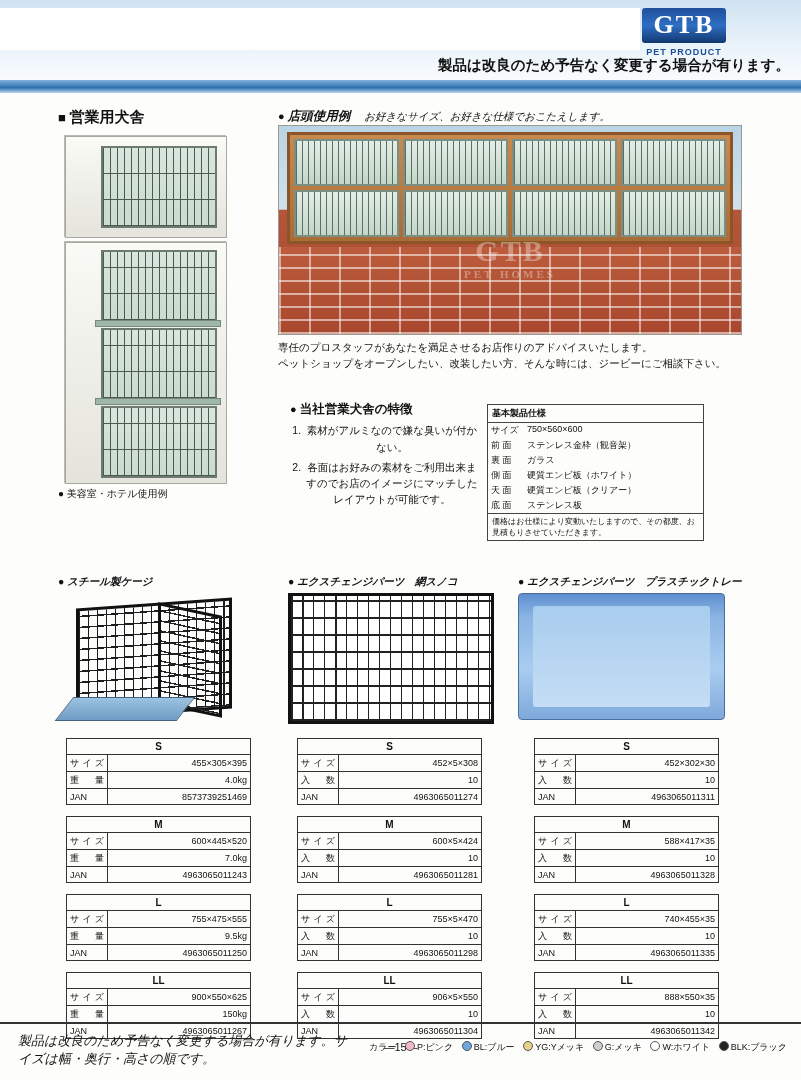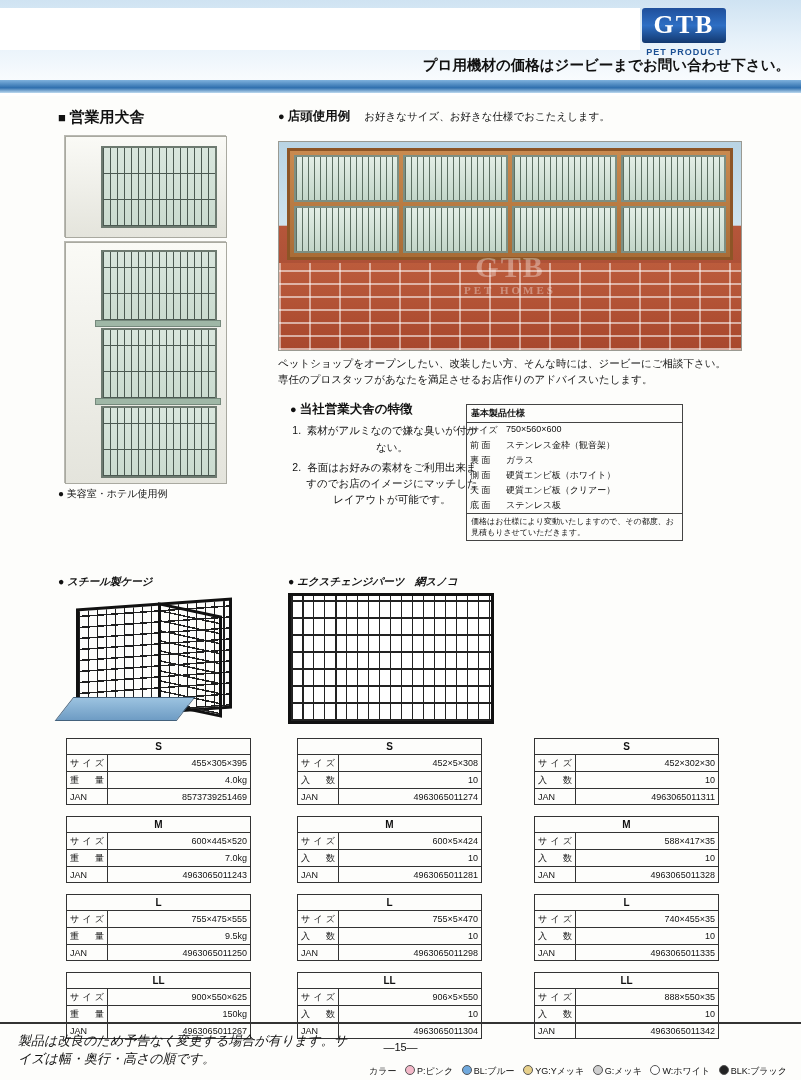--- a/index.html
+++ b/index.html
@@ -69,21 +69,21 @@
   .cage-frame{
     position:absolute;background:linear-gradient(180deg,#fafaf6,#e4e4dc);
     border:1px solid #a9a9a0;
   }
   .cage-shelf{position:absolute;background:#9fb7a6;border:1px solid #75897c;}
   .cap-left{font-size:10px;margin-top:4px;}
   .cap-left:before{content:"● ";}
 
   
   #shop-col{position:absolute;left:278px;top:108px;width:470px;}
-  #shop-head-row{display:flex;gap:14px;align-items:baseline;margin-bottom:16px;}
+  #shop-head-row{display:flex;gap:14px;align-items:baseline;margin-bottom:0;font-style:italic;}
   #shop-photo{
     position:relative;width:462px;height:208px;border:1px solid #9a9a92;
     background:linear-gradient(180deg,#b9d4e4 0%,#cfe3ee 40%,#b5563a 40.5%,#9d4630 100%);
     overflow:hidden;
   }
   .sp-wall{
     position:absolute;left:0;top:58%;width:100%;height:42%;
     background:
       repeating-linear-gradient(0deg, rgba(255,255,255,.55) 0 2px, rgba(255,255,255,0) 2px 13px),
       repeating-linear-gradient(90deg, rgba(255,255,255,.5) 0 2px, rgba(255,255,255,0) 2px 30px),
@@ -108,21 +108,21 @@
   }
   .sp-watermark small{display:block;font-size:11px;letter-spacing:3px;}
   #shop-caption{font-size:10.5px;line-height:1.5;margin-top:5px;}
 
   
   #feat{position:absolute;left:290px;top:400px;width:190px;font-size:10.5px;line-height:1.55;}
   #feat .ci-head{margin-bottom:3px;}
   #feat ol{margin:0;padding-left:14px;text-align:center;}
   #feat li{margin-bottom:4px;}
 
-  #spec{position:absolute;left:466px;top:404px;width:215px;border:1px solid #444;font-size:9px;}
+  #spec{position:absolute;left:487px;top:404px;width:215px;border:1px solid #444;font-size:9px;}
   #spec .spec-title{border-bottom:1px solid #444;padding:2px 4px;font-weight:bold;}
   #spec table{border-collapse:collapse;width:100%;}
   #spec td{padding:1px 3px;vertical-align:top;}
   #spec td.k{width:30px;text-align:justify;color:#111;}
   #spec-note{font-size:8px;line-height:1.4;padding:2px 4px;border-top:1px solid #444;}
 
   
   #opg{position:absolute;left:58px;top:534px;}
   #opg-title{font-size:17px;font-weight:bold;}
   #opg-title:before{content:"■ ";font-size:14px;}
@@ -182,35 +182,35 @@
   table.sz td{border:1px solid #333;padding:1.5px 3px;height:12px;}
   table.sz tr.hd td{text-align:center;font-weight:bold;font-size:10px;}
   td.lbl{width:34px;text-align:justify;text-align-last:justify;white-space:nowrap;}
   td.val{text-align:right;}
 
   
   #footer-rule{position:absolute;left:0;top:1022px;width:801px;height:2px;background:#333;}
   #foot-note{position:absolute;left:18px;top:1032px;font-size:13px;line-height:1.35;width:340px;font-style:italic;}
   #page-num{position:absolute;left:0;top:1041px;width:801px;text-align:center;font-size:11px;}
   #color-key{position:absolute;right:14px;top:1041px;font-size:9px;}
-  .ck{display:inline-block;margin-left:6px;margin-top:24px;}
+  .ck{display:inline-block;margin-left:6px;}
   .dot{display:inline-block;width:8px;height:8px;border-radius:50%;border:1px solid #555;vertical-align:-1px;margin-right:2px;}
 </style>
 </head>
 <body>
 
 <div class="page">
 
   <div class="hdr-band"></div>
   <div class="hdr-left-white"></div>
   <div class="hdr-logo">
     <div class="logo-box">GTB</div>
     <div class="logo-sub">PET PRODUCT</div>
   </div>
-  <div class="hdr-msg">プロ用機材の価格はジービーまでお問い合わせ下さい。</div>
+  <div class="hdr-msg">製品は改良のため予告なく変更する場合が有ります。</div>
   <div class="hdr-rule"></div>
   <div class="hdr-rule2"></div>
 
   <div id="left-col">
     <div id="left-title" class="sq-head">営業用犬舎</div>
 
     <div class="cage-img cage-top">
       <div class="cage-frame" style="left:0;top:0;width:160px;height:100px;"></div>
       <div class="cage-wire" style="left:36px;top:10px;width:112px;height:78px;"></div>
     </div>
@@ -247,22 +247,22 @@
           <div class="sp-cell"></div>
         </div>
       </div>
       <div class="sp-watermark">
         <span>GTB</span>
         <small>PET HOMES</small>
       </div>
     </div>
 
     <div id="shop-caption">
+      <div>専任のプロスタッフがあなたを満足させるお店作りのアドバイスいたします。</div>
       <div>ペットショップをオープンしたい、改装したい方、そんな時には、ジービーにご相談下さい。</div>
-      <div>専任のプロスタッフがあなたを満足させるお店作りのアドバイスいたします。</div>
     </div>
   </div>
 
   <div id="feat">
     <div class="ci-head">当社営業犬舎の特徴</div>
     <ol>
       <li>素材がアルミなので嫌な臭いが付かない。</li>
       <li>各面はお好みの素材をご利用出来ますのでお店のイメージにマッチしたレイアウトが可能です。</li>
     </ol>
   </div>
@@ -308,20 +308,24 @@
       <div class="steel-door"></div>
       <div class="steel-tray"></div>
     </div>
   </div>
 
   <div class="prod" id="prod2">
     <div class="prod-head">エクスチェンジパーツ　網スノコ</div>
     <div class="img-grid"></div>
   </div>
 
+  <div class="prod" id="prod3">
+    <div class="prod-head">エクスチェンジパーツ　プラスチックトレー</div>
+    <div class="img-tray"></div>
+  </div>
 
   <div class="tbl-col" id="tbl1">
     <table class="sz">
         <tbody>
       <tr class="hd">
             <td colspan="2">S</td>
           </tr>
       <tr>
             <td class="lbl">サイズ</td>
             <td class="val">455×305×395</td>

